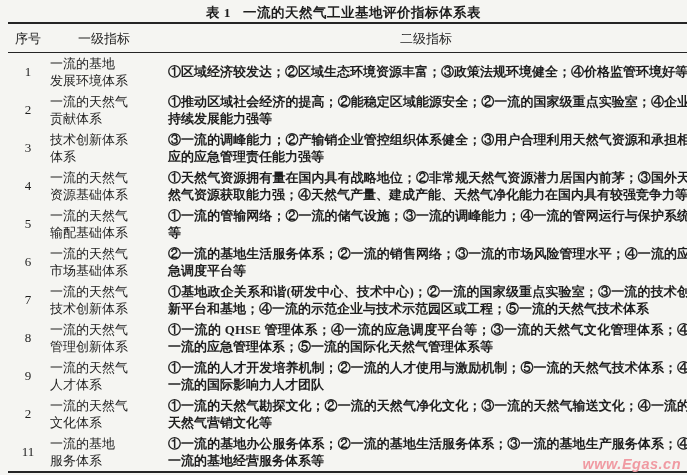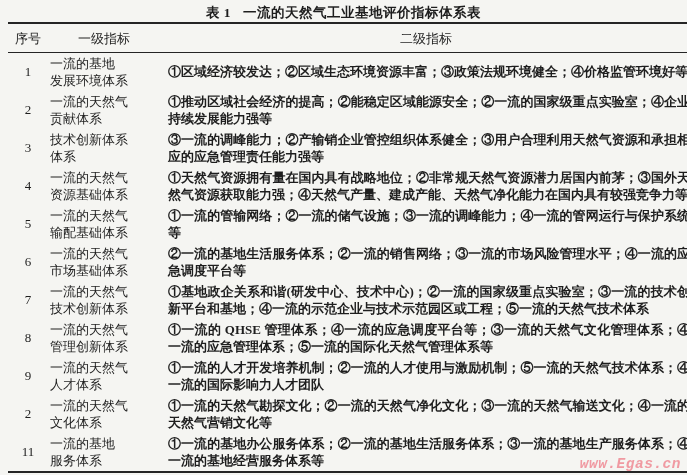--- a/index.html
+++ b/index.html
@@ -45,21 +45,21 @@
     vertical-align: middle;
     padding: 1.5px 0;
   }
   td.num { text-align: center; }
   td.l1  { white-space: pre-line; padding-left: 2px; }
   td.l2  { padding-left: 8px; padding-right: 2px; text-align: justify; font-weight: bold; }
   .watermark {
     position: absolute;
     right: 6px;
     bottom: 3px;
-    font-family: Liberation Mono, monospace;
+    font-family: Liberation Sans, sans-serif;
     font-style: italic;
     font-weight: bold;
     font-size: 14.5px;
     letter-spacing: 0.5px;
     color: #f09aa2;
     margin-left: 48px;
   }
 </style>
 </head>
 <body>

